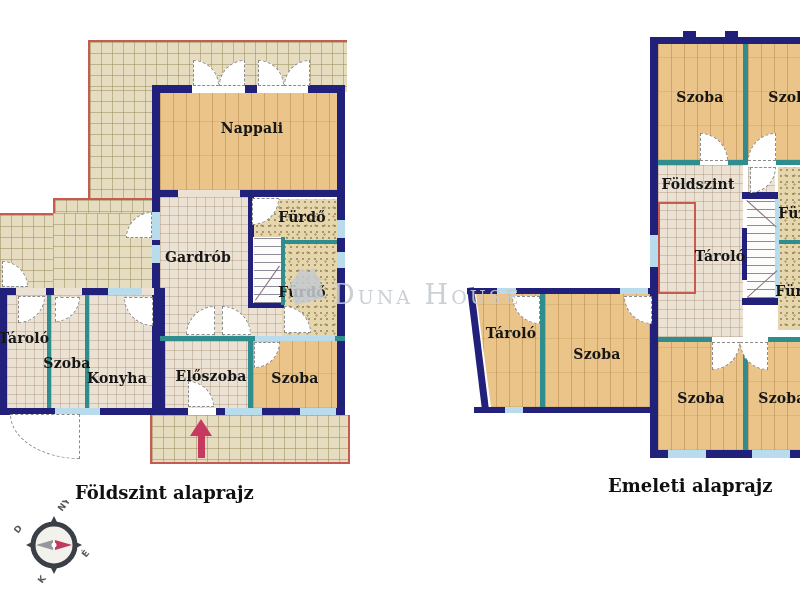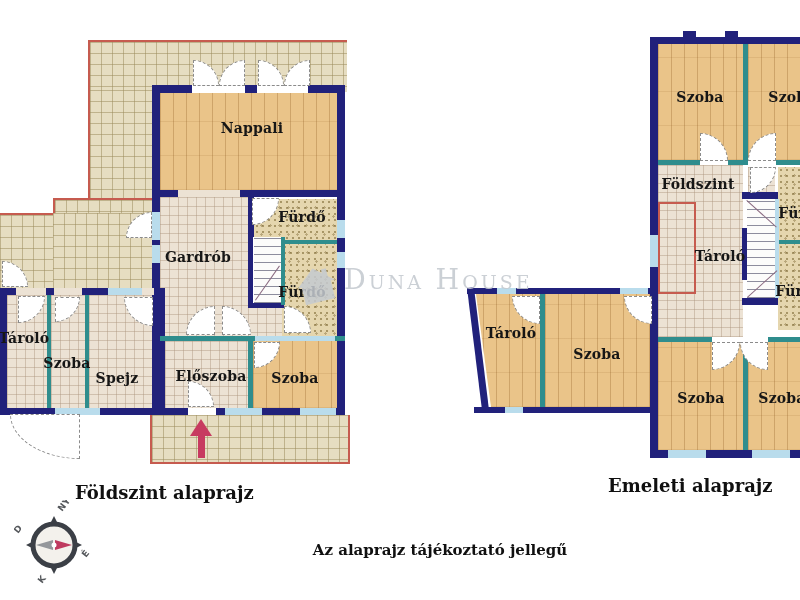--- a/index.html
+++ b/index.html
@@ -31,21 +31,21 @@
   .rBR{border-radius:0 0 100% 0;} .rBL{border-radius:0 0 0 100%;}
   .stairs{position:absolute;background:#fcfcfa;
         background-image:repeating-linear-gradient(0deg,#8d8d9d 0 1px,transparent 1px 8px);}
   .diag{position:absolute;height:1px;background:#8a6a80;transform-origin:left top;}
   .lbl{position:absolute;font-weight:700;font-size:14px;color:var(--ink);white-space:nowrap;
        transform:translate(-50%,-50%);letter-spacing:.2px;z-index:40;}
   .caption{position:absolute;font-weight:700;font-size:18px;color:#101010;white-space:nowrap;z-index:40;}
   .redbox{position:absolute;border:2px solid var(--outline);box-sizing:border-box;z-index:12;}
   .disclaimer{position:absolute;font-weight:700;font-size:15px;color:#101010;transform:translateX(-50%);
        white-space:nowrap;z-index:40;}
-  #watermark{position:absolute;left:294px;top:264px;display:flex;align-items:flex-start;z-index:50;opacity:.9;}
+  #watermark{position:absolute;left:283px;top:264px;display:flex;align-items:flex-end;z-index:50;opacity:.9;}
   #watermark .wmtext{font-variant:small-caps;font-size:27px;letter-spacing:3px;color:var(--wm);
        font-weight:400;margin-left:4px;}
   .arrowstem{position:absolute;background:var(--arrow);z-index:30;}
   .arrowhead{position:absolute;width:0;height:0;border-left:11px solid transparent;
        border-right:11px solid transparent;border-bottom:17px solid var(--arrow);z-index:30;}
 </style>
 </head>
 <body>
 
 <div id="canvas">
@@ -126,21 +126,21 @@
   <div class="arc rBR" style="left:254px;top:342px;width:26px;height:26px;"></div>
   <div class="arc rTR" style="left:188px;top:381px;width:26px;height:26px;"></div>
   <div class="arc" style="left:10px;top:414px;width:70px;height:45px;border-radius:0 0 0 100%;"></div>
 
   <span class="lbl" style="left:252px;top:128px;font-size:14px;">Nappali</span>
   <span class="lbl" style="left:302px;top:217px;">Fürdő</span>
   <span class="lbl" style="left:198px;top:257px;font-size:14px;">Gardrób</span>
   <span class="lbl" style="left:302px;top:292px;">Fürdő</span>
   <span class="lbl" style="left:24px;top:338px;">Tároló</span>
   <span class="lbl" style="left:67px;top:363px;">Szoba</span>
-  <span class="lbl" style="left:117px;top:378px;">Spejz</span>
+  <span class="lbl" style="left:117px;top:378px;">Konyha</span>
   <span class="lbl" style="left:211px;top:376px;">Előszoba</span>
   <span class="lbl" style="left:295px;top:378px;">Szoba</span>
 
   <div class="wood" style="left:658px;top:44px;width:85px;height:116px;"></div>
   <div class="wood" style="left:748px;top:44px;width:52px;height:116px;"></div>
   <div class="tilein" style="left:658px;top:165px;width:85px;height:172px;"></div>
   <div class="tilein" style="left:748px;top:167px;width:27px;height:25px;"></div>
   <div class="bath" style="left:778px;top:167px;width:22px;height:73px;"></div>
   <div class="bath" style="left:778px;top:244px;width:22px;height:86px;"></div>
   <div class="wood" style="left:470px;top:294px;width:70px;height:113px;clip-path:polygon(6px 0,100% 0,100% 100%,21px 100%);"></div>
@@ -208,21 +208,20 @@
       <g fill="var(--wm)">
         <polygon points="23,4 42,20 38,20 38,38 8,38 8,20 4,20"></polygon>
         <rect x="31" y="7" width="5" height="8"></rect>
       </g>
     </svg>
     <span class="wmtext">Duna House</span>
   </div>
 
   <span class="caption" style="left:608px;top:475px;">Emeleti alaprajz</span>
   <span class="caption" style="left:75px;top:482px;">Földszint alaprajz</span>
-  <span class="disclaimer" style="left:440px;top:541px;">Az alaprajz tájékoztató jellegű</span>
 
   <div class="abs" style="left:14px;top:500px;width:80px;height:88px;">
     <svg width="80" height="88" viewBox="0 0 80 88">
       <g>
 
         <polygon points="40,16 47,30 33,30" fill="#3b3f46"></polygon>
         <polygon points="40,74 47,60 33,60" fill="#3b3f46"></polygon>
         <polygon points="12,45 26,38 26,52" fill="#3b3f46"></polygon>
         <polygon points="68,45 54,38 54,52" fill="#3b3f46"></polygon>
         <circle cx="40" cy="45" r="21" fill="#f3f1ec" stroke="#3b3f46" stroke-width="5"></circle>

